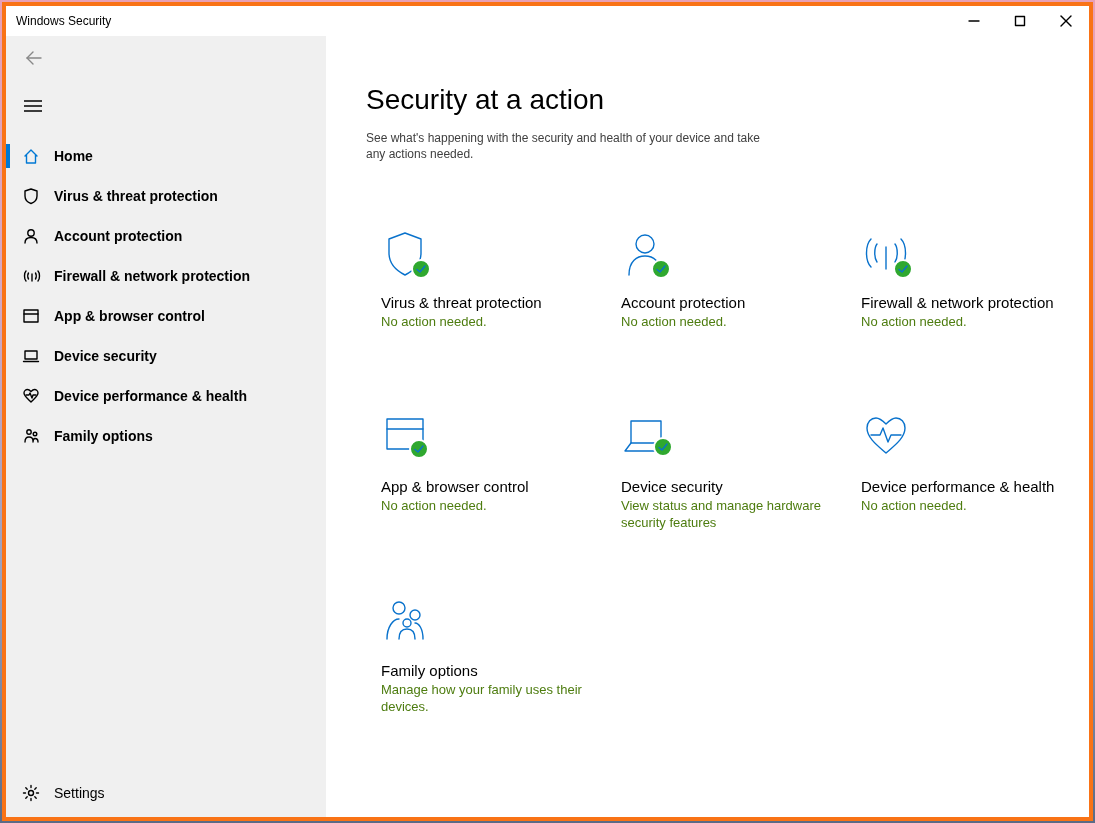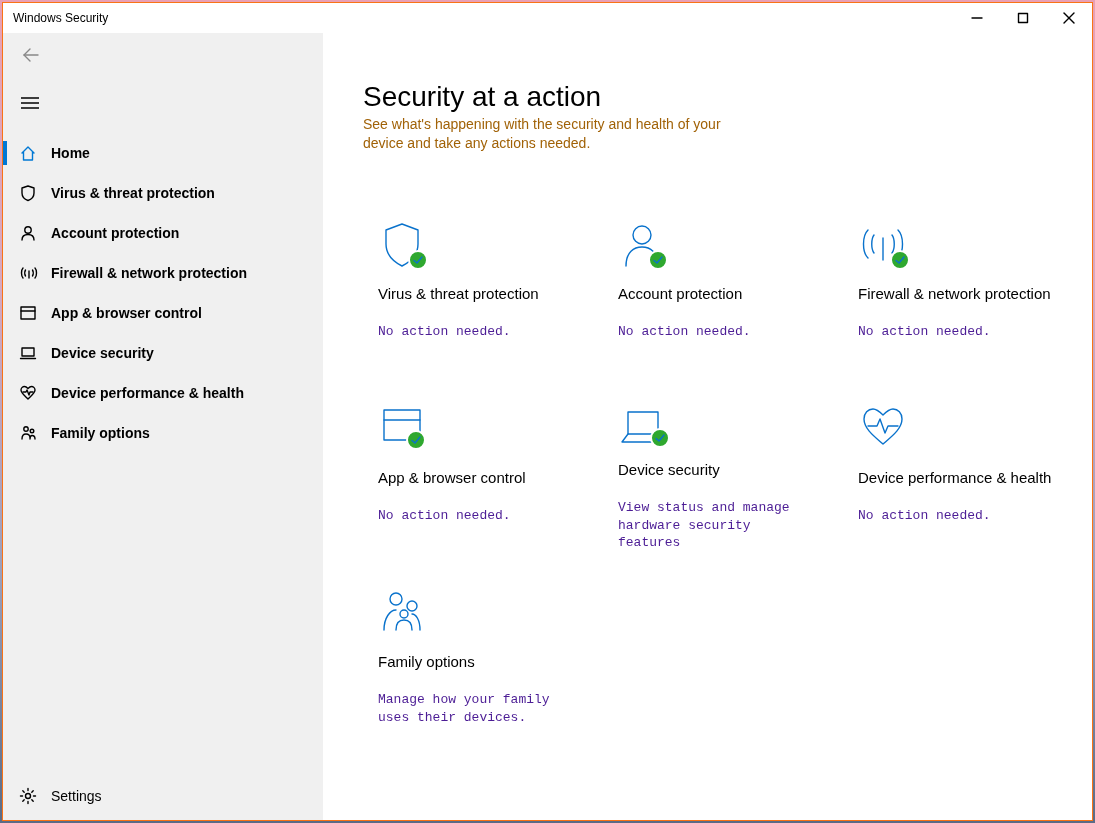--- a/index.html
+++ b/index.html
@@ -3,21 +3,21 @@
 <meta charset="utf-8">
 <style>
   * { box-sizing: border-box; margin: 0; padding: 0; font-family: "Segoe UI", Arial, sans-serif; }
   html, body { width: 1095px; height: 823px; overflow: hidden; }
   body {
     background: linear-gradient(180deg, #e9a0b4 0%, #d6a8c2 35%, #9aa0bd 70%, #5b6b86 100%);
     padding: 2px;
   }
   .window {
     width: 1091px; height: 819px; background: #fff; display: flex; flex-direction: column;
-    border: 1px solid #f97316;
+    border: 4px solid #f97316;
   }
   
   .titlebar { height: 30px; display: flex; align-items: center; background: #fff; }
   .titlebar .title { flex: 0 0 auto; padding-left: 10px; font-size: 12px; color: #000; }
   .titlebar .spacer { flex: 1; }
   .tbtn { width: 46px; height: 30px; display: flex; align-items: center; justify-content: center; color: #000; }
   .tbtn svg { stroke: #000; }
   
   .body { flex: 1; display: flex; min-height: 0; }
   
@@ -32,32 +32,32 @@
     content: ""; position: absolute; left: 0; top: 8px; bottom: 8px; width: 4px; background: #0078d4;
   }
   .nav-item.sel .ic svg { stroke: #0078d4; }
   .nav-item.sel .ic svg * { stroke: #0078d4; }
   .settings-row { height: 48px; display: flex; align-items: center; padding-left: 16px; text-align: center; }
   .settings-row .ic { width: 32px; display: flex; }
   .settings-row .lbl { font-size: 14px; color: #000; }
   
   .main { flex: 1; background: #fff; padding: 48px 40px 20px 40px; overflow: auto; }
   .page-title { font-size: 28px; font-weight: 400; color: #000; }
-  .page-sub { margin-top: 2px; font-size: 14px; color: #a16207; max-width: 400px; line-height: 1.35; }
+  .page-sub { margin-top: 14px; font-size: 12px; color: #404040; max-width: 400px; line-height: 1.35; }
   .cards { margin-top: 50px; display: grid; grid-template-columns: repeat(3, 232px); grid-auto-rows: 176px; gap: 8px; }
   .card { border: 1px solid #fff; padding: 16px 14px 10px 14px; display: flex; flex-direction: column; }
   .card .cicon { height: 58px; display: flex; align-items: flex-start; position: relative; }
   .check-badge {
     position: absolute; width: 20px; height: 20px; border-radius: 50%; background: #2fa82f;
     display: flex; align-items: center; justify-content: center; left: 30px; top: 30px;
     border: 2px solid #fff;
   }
   .check-badge svg { stroke: #fff; }
   .card .ctitle { font-size: 15px; color: #000; margin-top: 6px; line-height: 1.3; }
-  .card .cdesc { font-size: 13px; color: #4c1d95; margin-top: 20px; line-height: 1.35; font-family: Liberation Mono, monospace; }
+  .card .cdesc { font-size: 13px; color: #4d7c0f; margin-top: 0; line-height: 1.35; }
   svg { fill: none; stroke: #000; stroke-width: 1.4; stroke-linecap: round; stroke-linejoin: round; }
   .blue svg, .blue svg * { stroke: #0972cc; }
 </style>
 </head>
 <body>
 
 <div class="window">
 
   <div class="titlebar">
     <div class="title">Windows Security</div>

